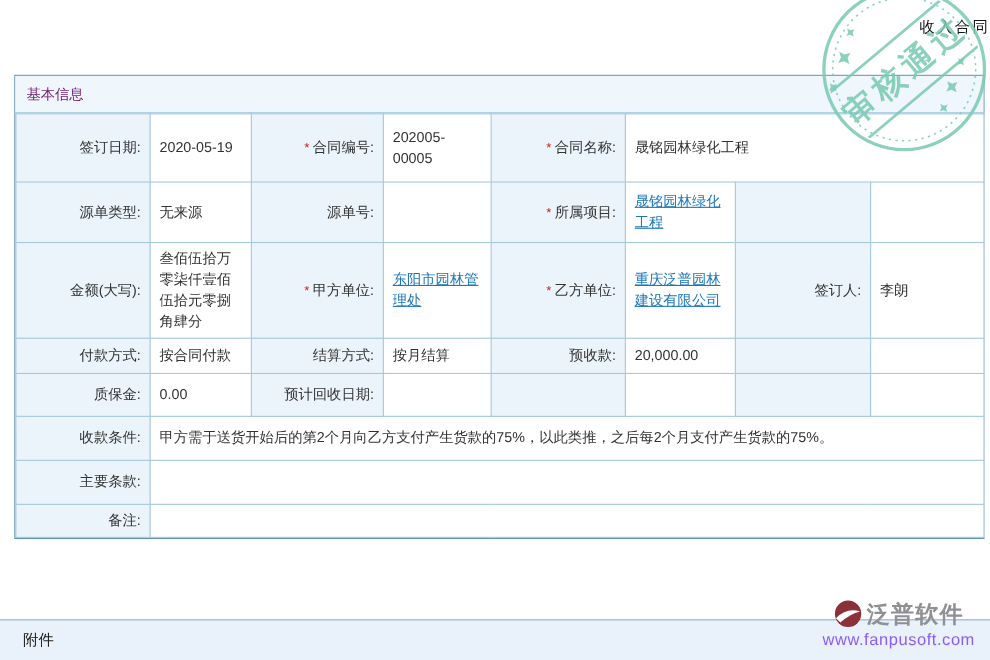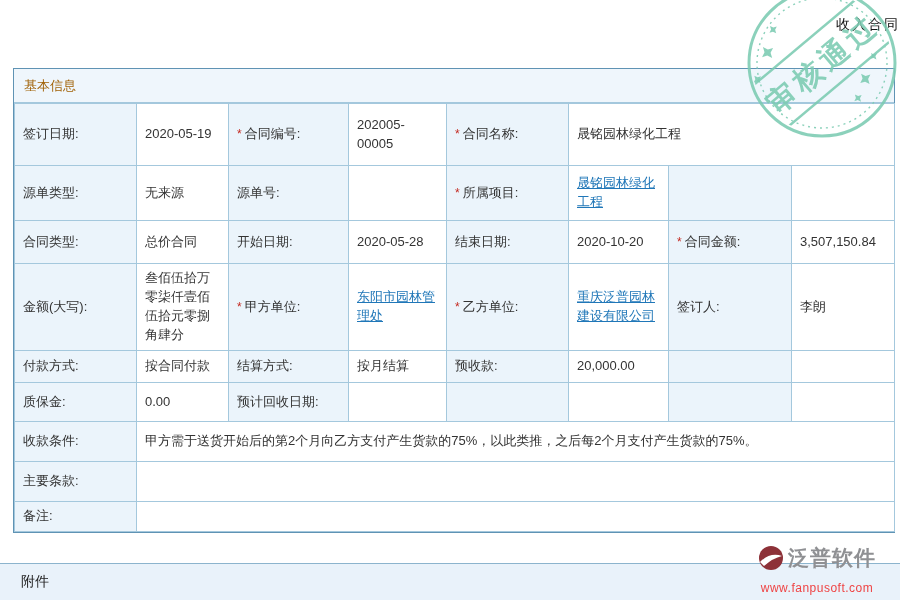--- a/index.html
+++ b/index.html
@@ -6,45 +6,45 @@
   html,body { width:900px; height:600px; overflow:hidden; background:#fff;
     font-family:"Liberation Sans","DejaVu Sans",sans-serif; }
   .page { position:relative; width:900px; height:600px; background:#fff; }
 
   .page-title { position:absolute; top:16px; left:0; width:100%; text-align:right;
     font-size:14px; font-weight:normal; color:#151515; letter-spacing:2px; }
 
   .form-wrap { position:absolute; left:13px; top:68px; width:882px;
     border:1px solid #5f93b4; background:#fff; }
   .section-header { height:34px; line-height:34px; background:#eff6fc;
-    padding-left:10px; font-size:13px; color:#a16207; border-bottom:1px solid #a4c8dd; }
+    padding-left:10px; font-size:13px; color:#701a75; border-bottom:1px solid #a4c8dd; }
 
   table.form { width:880px; table-layout:fixed; border-collapse:collapse; }
   table.form td { border:1px solid #a4c8dd; font-size:13px; color:#333;
     vertical-align:middle; padding:4px 8px; word-wrap:break-word; line-height:1.45; }
-  td.lbl { background:#ebf4fb; text-align:left; color:#3a3a3a; }
+  td.lbl { background:#ebf4fb; text-align:right; color:#3a3a3a; }
   td.val { background:#fff; text-align:left; }
   .req { color:#c42a21; font-style:normal; margin-right:3px; font-size:12px; }
   a.link { color:#2077b8; text-decoration:underline; cursor:pointer; }
 
   .attach-bar { position:absolute; left:0; right:0; top:563px; height:37px;
     background:#e9f2fa; border-top:1px solid #8cb4cd; display:flex;
     align-items:center; padding-left:21px; }
   .attach-label { font-size:14px; font-weight:normal; color:#222; margin-right:12px; }
   .btn-upload { display:inline-block; padding:4px 13px; font-size:13px;
     color:#a3c1de; background:#e1edf8; border:1px solid #c5d9ec; border-radius:4px;
     cursor:pointer; }
 
   .stamp-overlay { position:absolute; left:0; top:0; width:900px; height:600px;
     pointer-events:none; }
 
   .watermark { position:absolute; right:5px; top:544px; width:156px; text-align:center; }
   .wm-row { display:flex; align-items:center; justify-content:center; gap:4px; }
   .wm-brand { font-size:21px; font-weight:bold; color:#8f9093; letter-spacing:1px; }
-  .wm-url { font-size:12px; color:#ef4444; letter-spacing:0.5px; margin-top:9px; }
+  .wm-url { font-size:15px; color:#8b5cf6; letter-spacing:0.5px; margin-top:1px; }
 </style>
 </head>
 <body>
 
 <div class="page">
 
   <div class="page-title">收入合同</div>
 
   <div class="form-wrap">
     <div class="section-header">基本信息</div>
@@ -75,30 +75,20 @@
         <td class="lbl"><span>源单类型:</span></td>
         <td class="val">无来源</td>
         <td class="lbl"><span>源单号:</span></td>
         <td class="val"></td>
         <td class="lbl"><i class="req">*</i><span>所属项目:</span></td>
         <td class="val"><a class="link">晟铭园林绿化工程</a></td>
         <td class="lbl"></td>
         <td class="val"></td>
       </tr>
 
-      <tr style="height:43px">
-        <td class="lbl"><span>合同类型:</span></td>
-        <td class="val">总价合同</td>
-        <td class="lbl"><span>开始日期:</span></td>
-        <td class="val">2020-05-28</td>
-        <td class="lbl"><span>结束日期:</span></td>
-        <td class="val">2020-10-20</td>
-        <td class="lbl"><i class="req">*</i><span>合同金额:</span></td>
-        <td class="val">3,507,150.84</td>
-      </tr>
 
       <tr style="height:87px">
         <td class="lbl"><span>金额(大写):</span></td>
         <td class="val">叁佰伍拾万零柒仟壹佰伍拾元零捌角肆分</td>
         <td class="lbl"><i class="req">*</i><span>甲方单位:</span></td>
         <td class="val"><a class="link">东阳市园林管理处</a></td>
         <td class="lbl"><i class="req">*</i><span>乙方单位:</span></td>
         <td class="val"><a class="link">重庆泛普园林建设有限公司</a></td>
         <td class="lbl"><span>签订人:</span></td>
         <td class="val">李朗</td>

